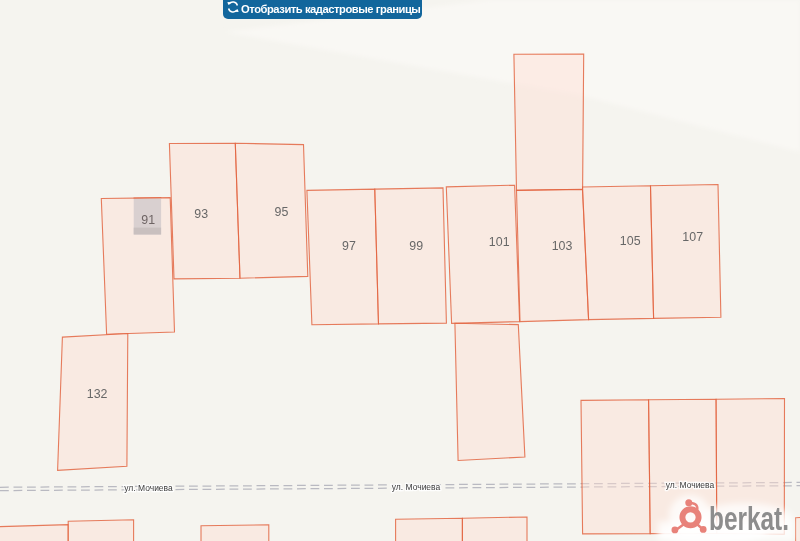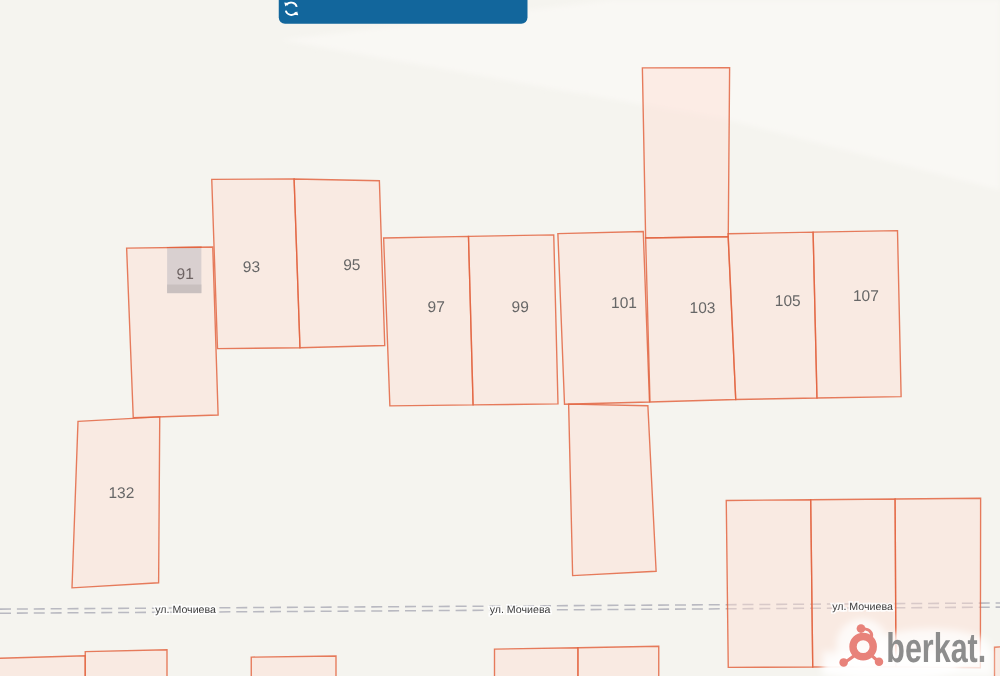--- a/index.html
+++ b/index.html
@@ -133,14 +133,15 @@
 </svg>
 
 <div id="btn">
 
   <svg width="12" height="12" viewBox="0 0 12 12">
     <path d="M 10.4,4.5 A 4.6,4.6 0 0 0 2.1,3.1" fill="none" stroke="#fff" stroke-width="1.5"></path>
     <path d="M 1.6,7.5 A 4.6,4.6 0 0 0 9.9,8.9" fill="none" stroke="#fff" stroke-width="1.5"></path>
     <polygon points="0.4,0.9 3.9,1.3 1.3,4.1" fill="#fff"></polygon>
     <polygon points="11.6,11.1 8.1,10.7 10.7,7.9" fill="#fff"></polygon>
   </svg>
+  <span>Отобразить кадастровые границы</span>
 </div>
 </div>
 
 </body></html>

